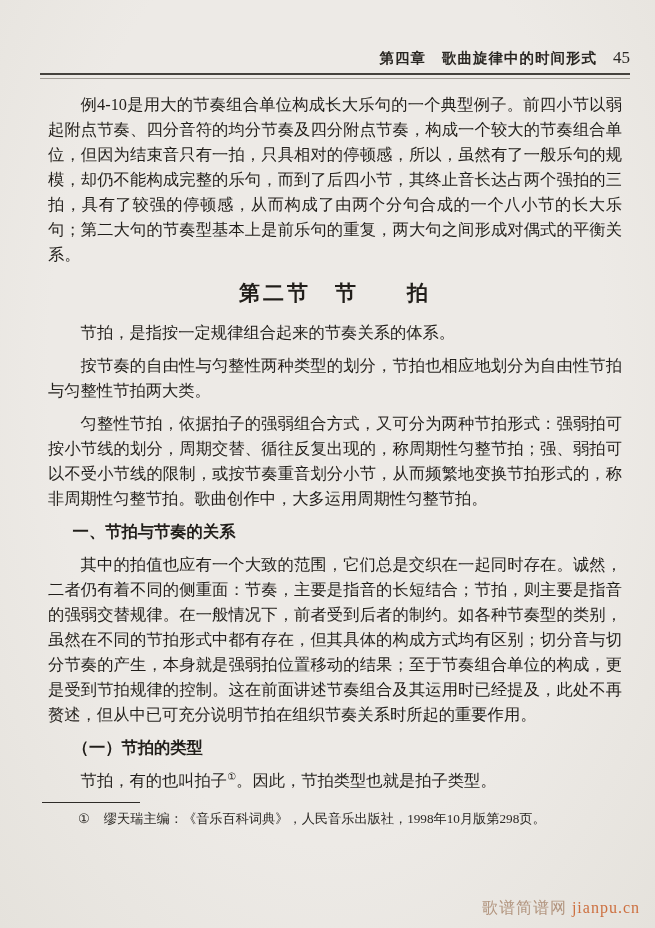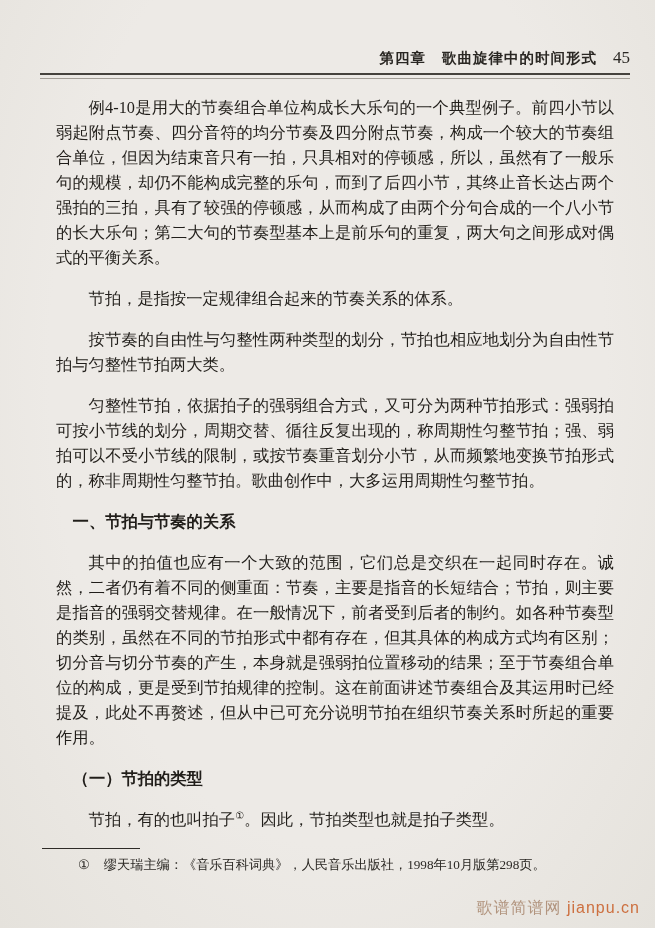--- a/index.html
+++ b/index.html
@@ -41,21 +41,21 @@
     border-bottom:1px solid #a39e97;
   }
   .body{
     margin-top:13px;
     font-size:16.3px;
     line-height:25px;
     text-align:justify;
     text-justify:inter-ideograph;
   }
   .body p{
-    margin:16px;
+    margin:8px;
     text-indent:2em;
   }
   .section-title{
     margin:12px 0 13px 0;
     text-align:center;
     font-size:21px;
     font-weight:bold;
     letter-spacing:3px;
     text-indent:0;
     line-height:28px;
@@ -82,21 +82,21 @@
     font-size:13.2px;
     line-height:18px;
     color:#2b2824;
     padding-left:38px;
   }
   .footnote .fn-marker{margin-right:14px;}
   .watermark{
     position:absolute;
     right:15px;
     bottom:9px;
-    font-family:Liberation Sans, sans-serif;
+    font-family:Liberation Serif, serif;
     font-size:16px;
     letter-spacing:1px;
   }
 </style>
 </head>
 <body>
 
 <div class="page">
   <div class="content">
 
@@ -104,20 +104,21 @@
       <span>第四章</span>
       <span>歌曲旋律中的时间形式</span>
       <span class="page-number">45</span>
     </div>
 
     <div class="rule"></div>
 
     <div class="body">
       <p>例4-10是用大的节奏组合单位构成长大乐句的一个典型例子。前四小节以弱起附点节奏、四分音符的均分节奏及四分附点节奏，构成一个较大的节奏组合单位，但因为结束音只有一拍，只具相对的停顿感，所以，虽然有了一般乐句的规模，却仍不能构成完整的乐句，而到了后四小节，其终止音长达占两个强拍的三拍，具有了较强的停顿感，从而构成了由两个分句合成的一个八小节的长大乐句；第二大句的节奏型基本上是前乐句的重复，两大句之间形成对偶式的平衡关系。</p>
 
+      <h2 class="section-title">第二节　节　　拍</h2>
 
       <p>节拍，是指按一定规律组合起来的节奏关系的体系。</p>
       <p>按节奏的自由性与匀整性两种类型的划分，节拍也相应地划分为自由性节拍与匀整性节拍两大类。</p>
       <p>匀整性节拍，依据拍子的强弱组合方式，又可分为两种节拍形式：强弱拍可按小节线的划分，周期交替、循往反复出现的，称周期性匀整节拍；强、弱拍可以不受小节线的限制，或按节奏重音划分小节，从而频繁地变换节拍形式的，称非周期性匀整节拍。歌曲创作中，大多运用周期性匀整节拍。</p>
 
       <h3 class="sub-heading">一、节拍与节奏的关系</h3>
 
       <p>其中的拍值也应有一个大致的范围，它们总是交织在一起同时存在。诚然，二者仍有着不同的侧重面：节奏，主要是指音的长短结合；节拍，则主要是指音的强弱交替规律。在一般情况下，前者受到后者的制约。如各种节奏型的类别，虽然在不同的节拍形式中都有存在，但其具体的构成方式均有区别；切分音与切分节奏的产生，本身就是强弱拍位置移动的结果；至于节奏组合单位的构成，更是受到节拍规律的控制。这在前面讲述节奏组合及其运用时已经提及，此处不再赘述，但从中已可充分说明节拍在组织节奏关系时所起的重要作用。</p>
 
       <h4 class="sub-heading">（一）节拍的类型</h4>

